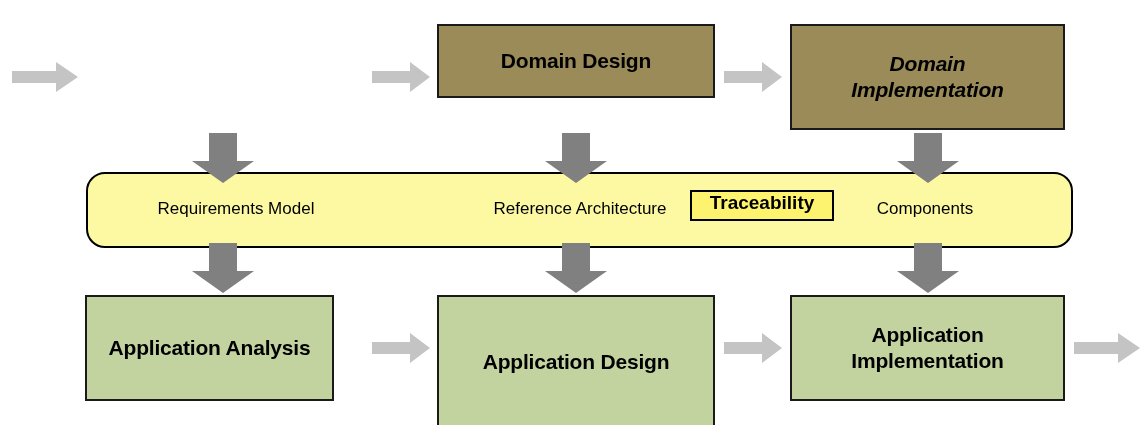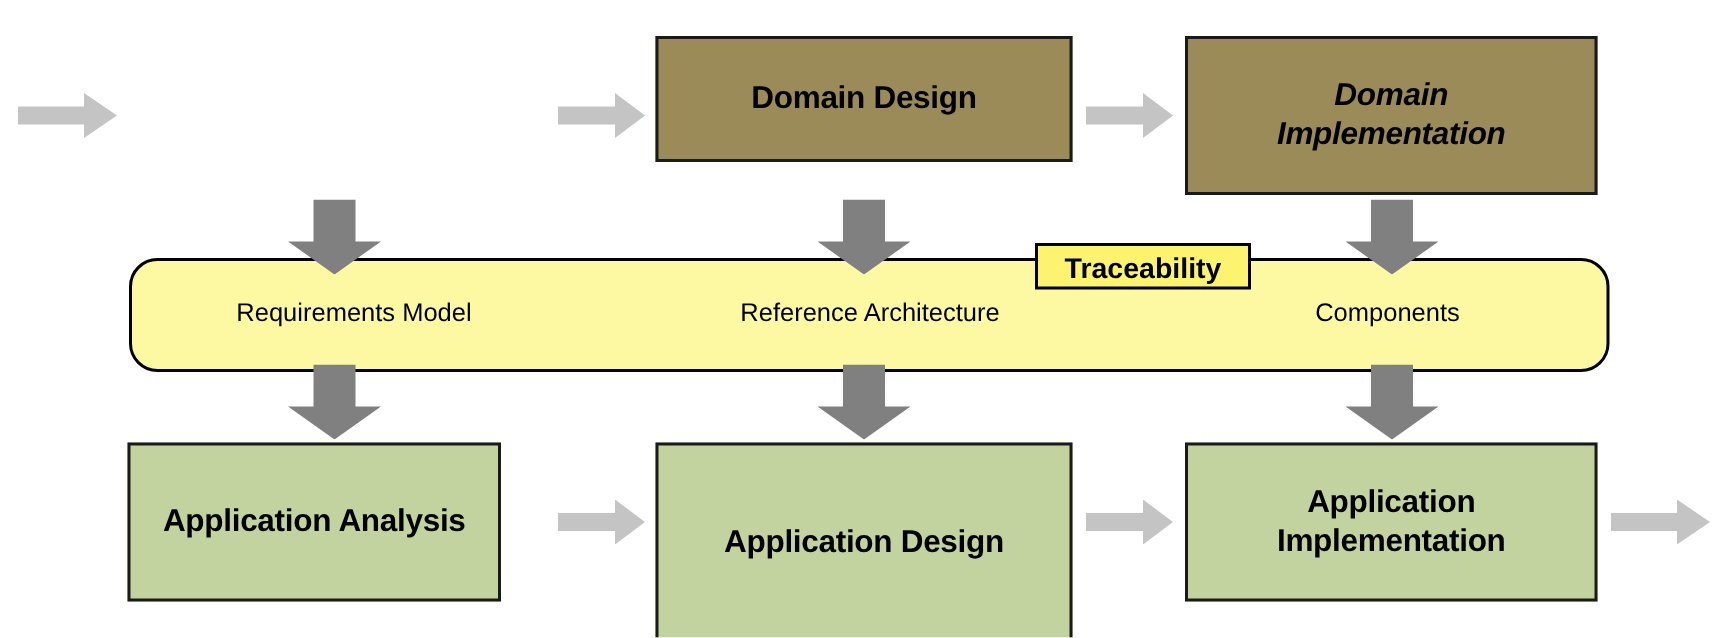--- a/index.html
+++ b/index.html
@@ -57,23 +57,24 @@
   }
   .trace-tag {
     position: absolute;
     box-sizing: border-box;
     background: #fdf36e;
     border: 2px solid #000000;
     color: #000000;
     font-size: 19px;
     font-weight: bold;
     display: flex;
-    align-items: flex-end;
+    align-items: flex-start;
     justify-content: center;
     z-index: 8;
+    margin-top: 28px;
   }
 
   
   .arrow {
     position: absolute;
     z-index: 7;
   }
   .arrow svg { display: block; }
 </style>
 </head>
@@ -136,21 +137,21 @@
     <svg width="62" height="50" viewBox="0 0 62 50">
         <path d="M17 0 L45 0 L45 28 L62 28 L31 50 L0 28 L17 28 Z" fill="#808080"></path>
       </svg>
   </div>
   <div class="arrow" style="left:897px; top:243px;">
     <svg width="62" height="50" viewBox="0 0 62 50">
         <path d="M17 0 L45 0 L45 28 L62 28 L31 50 L0 28 L17 28 Z" fill="#808080"></path>
       </svg>
   </div>
 
-  <div class="pbox domain" style="left:437px; top:24px; width:278px; height:84px;">
+  <div class="pbox domain" style="left:437px; top:24px; width:278px; height:74px;">
     <span>Domain Design</span>
   </div>
   <div class="pbox domain" style="left:790px; top:24px; width:275px; height:106px;font-style:italic;">
     <span style="white-space:pre-line;">Domain
 Implementation</span>
   </div>
 
   <div class="band" style="left:86px; top:172px; width:987px; height:76px;"></div>
 
   <div class="band-label" style="left:86px; top:199px; width:300px;">

